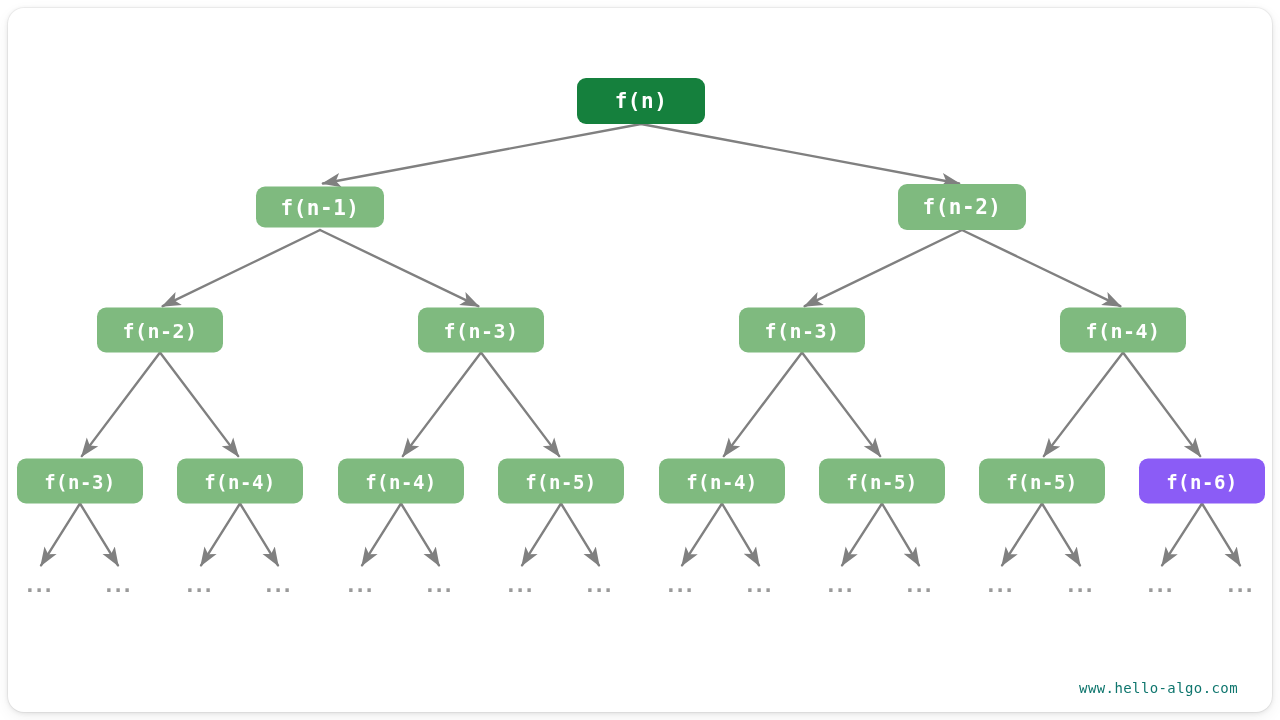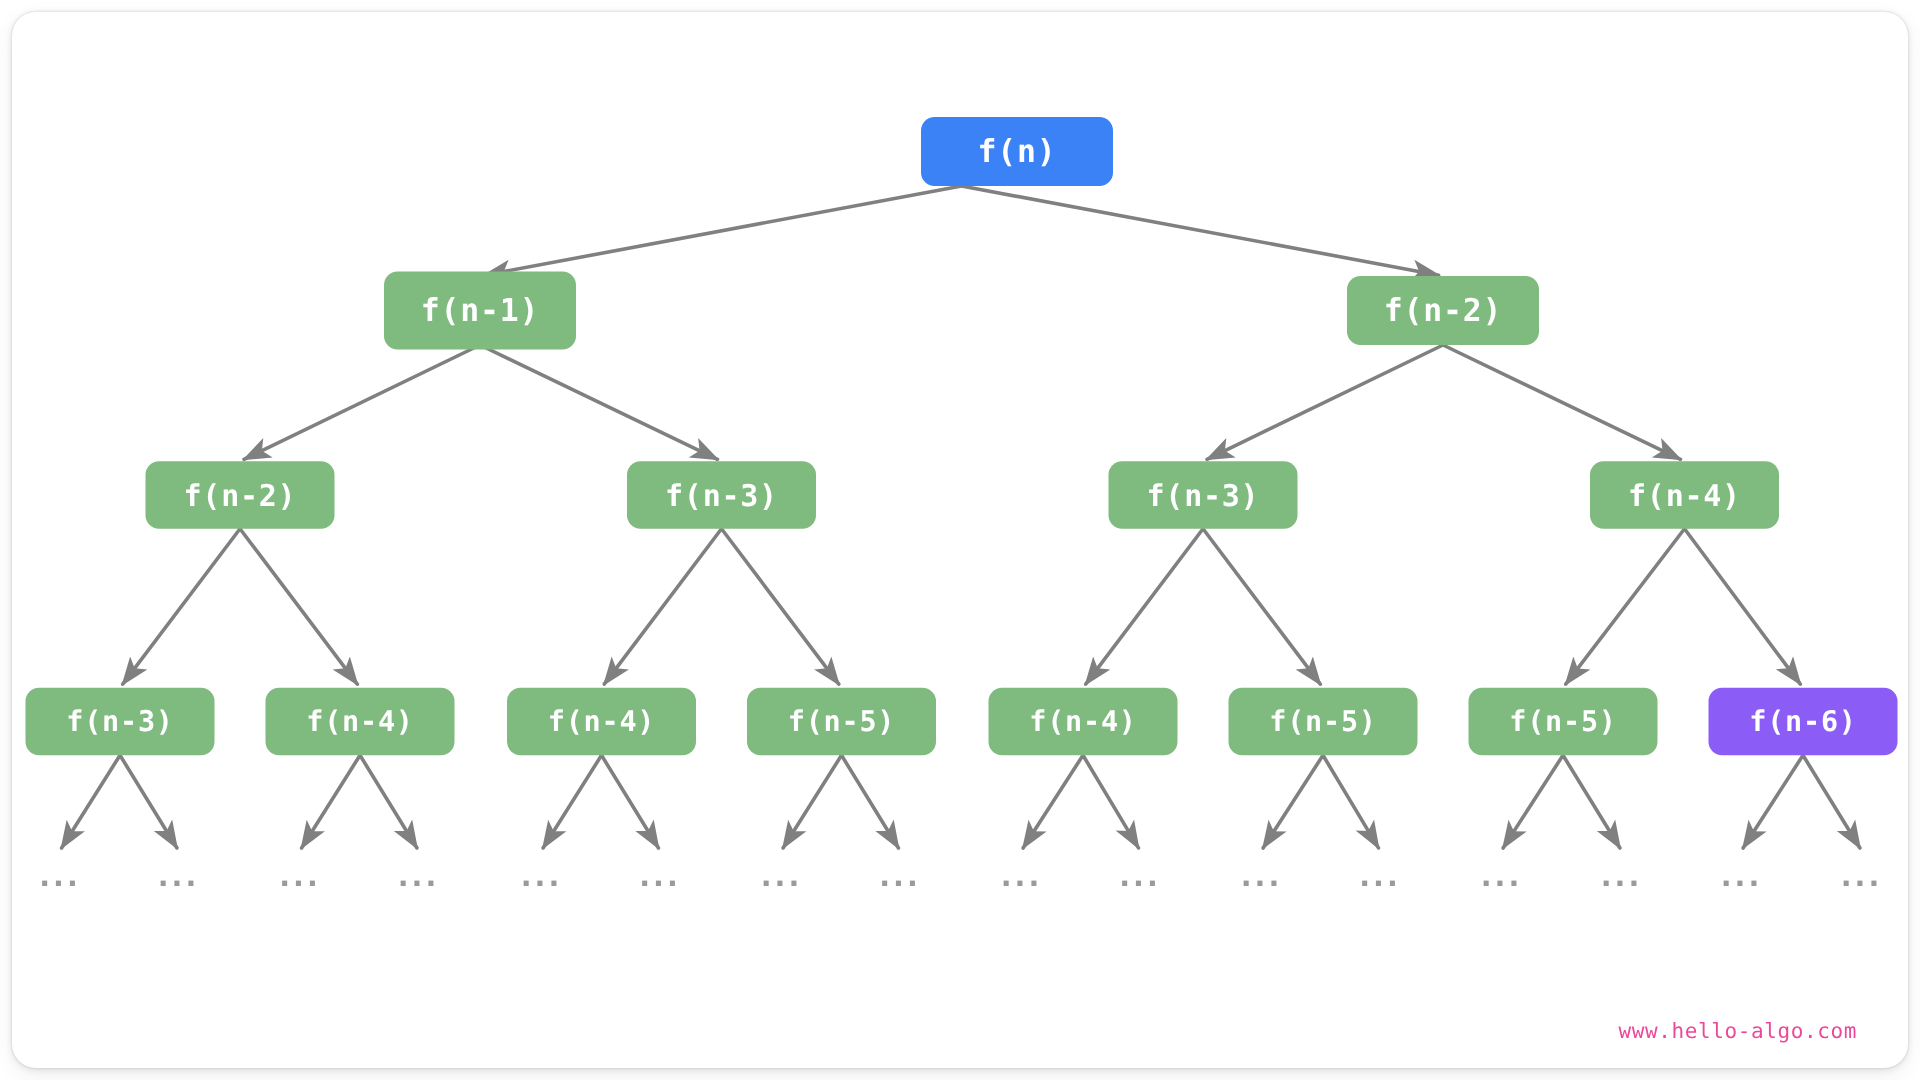--- a/index.html
+++ b/index.html
@@ -120,22 +120,22 @@
         <line x1="882" y1="503.5" x2="842.0848563570992" y2="565.3197956420538" stroke="#808080" stroke-width="2.4" stroke-linecap="round" marker-end="url(#arrowhead)"></line>
         <line x1="882" y1="503.5" x2="918.972996415994" y2="565.2838229583057" stroke="#808080" stroke-width="2.4" stroke-linecap="round" marker-end="url(#arrowhead)"></line>
         <line x1="1042" y1="503.5" x2="1002.0848563570992" y2="565.3197956420538" stroke="#808080" stroke-width="2.4" stroke-linecap="round" marker-end="url(#arrowhead)"></line>
         <line x1="1042" y1="503.5" x2="1079.953302974359" y2="565.2957625351745" stroke="#808080" stroke-width="2.4" stroke-linecap="round" marker-end="url(#arrowhead)"></line>
         <line x1="1202" y1="503.5" x2="1162.0848563570992" y2="565.3197956420538" stroke="#808080" stroke-width="2.4" stroke-linecap="round" marker-end="url(#arrowhead)"></line>
         <line x1="1202" y1="503.5" x2="1239.953302974359" y2="565.2957625351745" stroke="#808080" stroke-width="2.4" stroke-linecap="round" marker-end="url(#arrowhead)"></line>
       </g>
   </svg>
 
   <div id="nodes">
-      <div class="node" style="left: 678px; top: 101px; width: 128px; height: 46px; font-size: 21px; background: #3b82f6; color: rgb(255, 255, 255);">f(n)</div>
-      <div class="node" style="left: 320px; top: 207px; width: 128px; height: 52px; font-size: 21px; background: rgb(127, 186, 127); color: rgb(255, 255, 255);">f(n-1)</div>
+      <div class="node" style="left: 641px; top: 101px; width: 128px; height: 46px; font-size: 21px; background: #15803d; color: rgb(255, 255, 255);">f(n)</div>
+      <div class="node" style="left: 320px; top: 207px; width: 128px; height: 41px; font-size: 21px; background: rgb(127, 186, 127); color: rgb(255, 255, 255);">f(n-1)</div>
       <div class="node" style="left: 962px; top: 207px; width: 128px; height: 46px; font-size: 21px; background: rgb(127, 186, 127); color: rgb(255, 255, 255);">f(n-2)</div>
       <div class="node" style="left: 160px; top: 330px; width: 126px; height: 45px; font-size: 20px; background: rgb(127, 186, 127); color: rgb(255, 255, 255);">f(n-2)</div>
       <div class="node" style="left: 481px; top: 330px; width: 126px; height: 45px; font-size: 20px; background: rgb(127, 186, 127); color: rgb(255, 255, 255);">f(n-3)</div>
       <div class="node" style="left: 802px; top: 330px; width: 126px; height: 45px; font-size: 20px; background: rgb(127, 186, 127); color: rgb(255, 255, 255);">f(n-3)</div>
       <div class="node" style="left: 1123px; top: 330px; width: 126px; height: 45px; font-size: 20px; background: rgb(127, 186, 127); color: rgb(255, 255, 255);">f(n-4)</div>
       <div class="node" style="left: 80px; top: 481px; width: 126px; height: 45px; font-size: 19px; background: rgb(127, 186, 127); color: rgb(255, 255, 255);">f(n-3)</div>
       <div class="node" style="left: 240px; top: 481px; width: 126px; height: 45px; font-size: 19px; background: rgb(127, 186, 127); color: rgb(255, 255, 255);">f(n-4)</div>
       <div class="node" style="left: 401px; top: 481px; width: 126px; height: 45px; font-size: 19px; background: rgb(127, 186, 127); color: rgb(255, 255, 255);">f(n-4)</div>
       <div class="node" style="left: 561px; top: 481px; width: 126px; height: 45px; font-size: 19px; background: rgb(127, 186, 127); color: rgb(255, 255, 255);">f(n-5)</div>
       <div class="node" style="left: 722px; top: 481px; width: 126px; height: 45px; font-size: 19px; background: rgb(127, 186, 127); color: rgb(255, 255, 255);">f(n-4)</div>
@@ -155,14 +155,14 @@
       <div class="ellipsis" style="left: 681px; top: 585px; color: rgb(154, 154, 154);">...</div>
       <div class="ellipsis" style="left: 760px; top: 585px; color: rgb(154, 154, 154);">...</div>
       <div class="ellipsis" style="left: 841px; top: 585px; color: rgb(154, 154, 154);">...</div>
       <div class="ellipsis" style="left: 920px; top: 585px; color: rgb(154, 154, 154);">...</div>
       <div class="ellipsis" style="left: 1001px; top: 585px; color: rgb(154, 154, 154);">...</div>
       <div class="ellipsis" style="left: 1081px; top: 585px; color: rgb(154, 154, 154);">...</div>
       <div class="ellipsis" style="left: 1161px; top: 585px; color: rgb(154, 154, 154);">...</div>
       <div class="ellipsis" style="left: 1241px; top: 585px; color: rgb(154, 154, 154);">...</div>
     </div>
 
-  <div id="watermark" style="color: #ec4899; margin-top: 48px;">www.hello-algo.com</div>
+  <div id="watermark" style="color: #0f766e; margin-top: 48px;">www.hello-algo.com</div>
 </div>
 
 </body></html>

